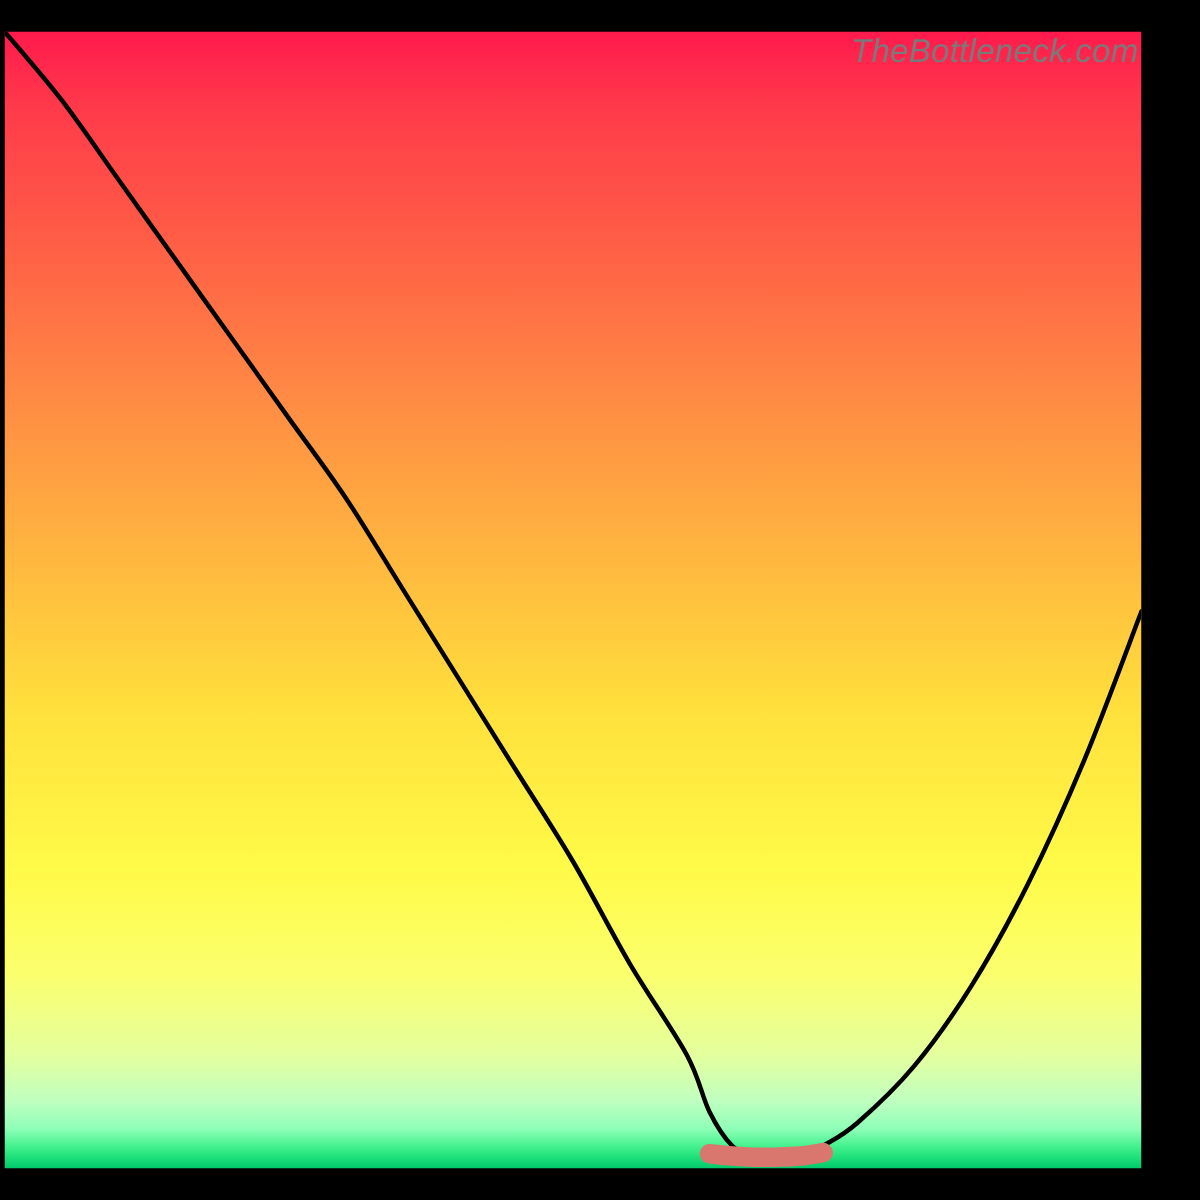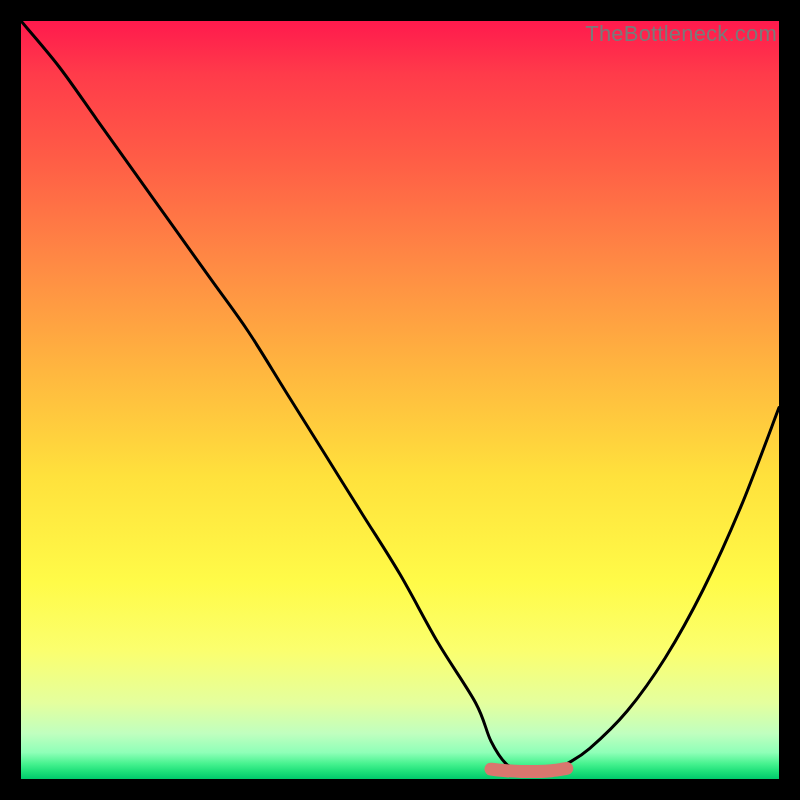--- a/index.html
+++ b/index.html
@@ -14,25 +14,26 @@
   .frame {
     position: absolute;
     left: 0;
     top: 0;
     width: 800px;
     height: 800px;
     background: #000;
   }
   .plot {
     position: absolute;
-    left: 21px;
+    left: 3px;
     top: 21px;
     width: 758px;
     height: 758px;
     overflow: hidden;
+    font-style: italic;
   }
   
   .grad {
     position: absolute;
     left: 0; top: 0;
     width: 100%;
     height: 100%;
     background: linear-gradient(
       to bottom,
       #ff1a4d 0%,

